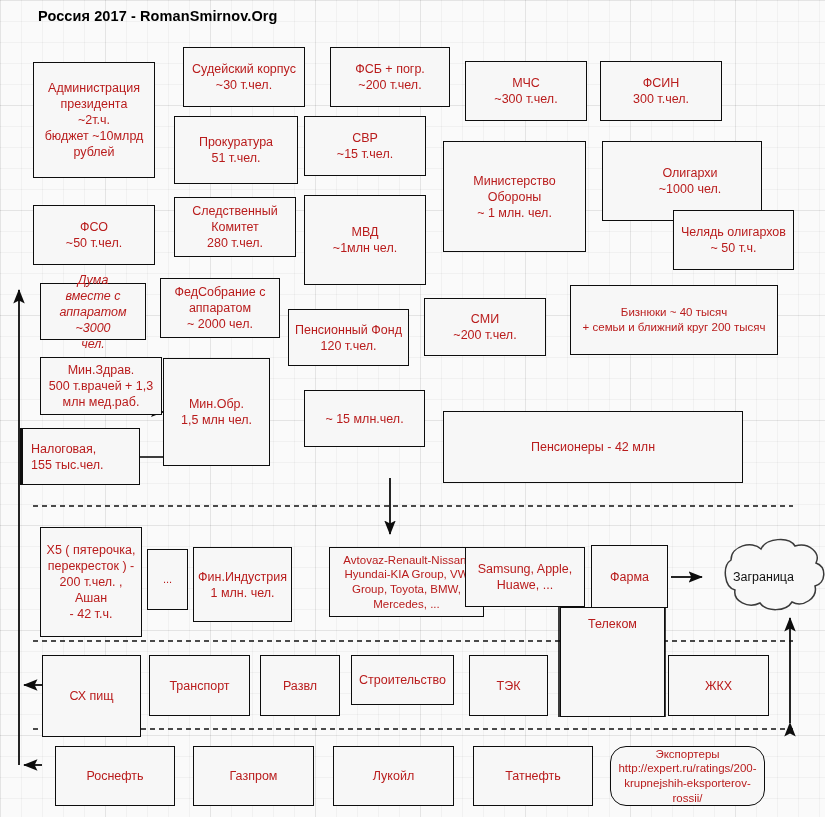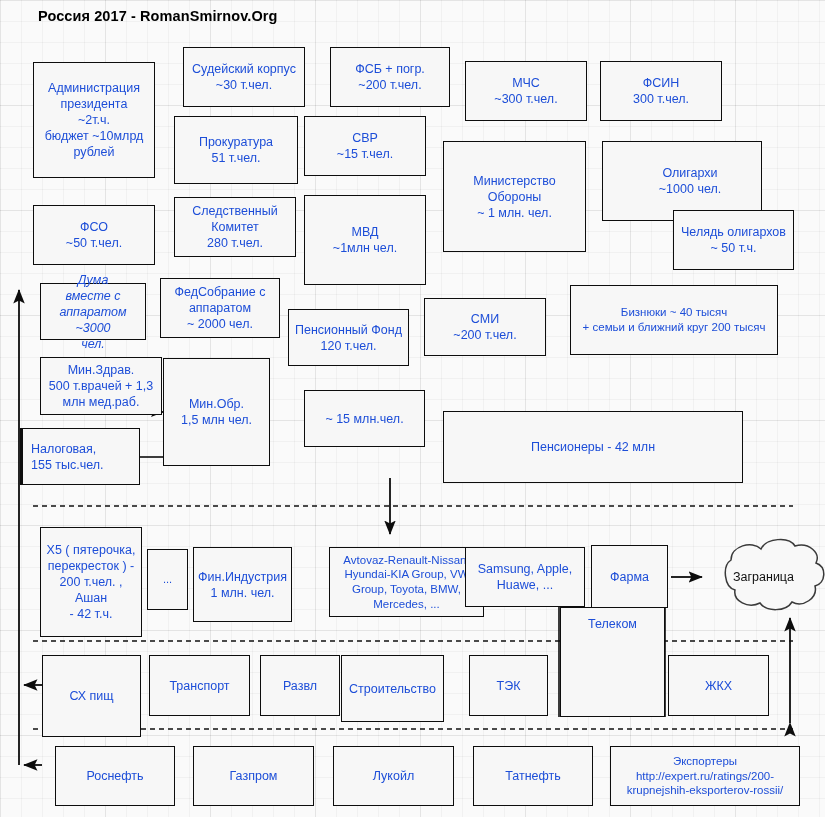--- a/index.html
+++ b/index.html
@@ -34,21 +34,21 @@
     position:absolute;
     box-sizing:border-box;
     border:1.6px solid #0d0d0d;
     background:#f7f7f7;
     display:flex;
     align-items:center;
     justify-content:center;
     text-align:center;
     font-size:12.5px;
     line-height:1.28;
-    color:#1d4ed8;
+    color:#b91c1c;
     padding:2px 4px;
     white-space:pre-line;
   }
   .box.leftal{
     justify-content:flex-start;
     text-align:left;
     padding-left:8px;
   }
   .box.thickleft{ border-left-width:3px; }
   .box.labeltop{
@@ -169,28 +169,28 @@
 Hyundai-KIA Group, VW
 Group, Toyota, BMW,
 Mercedes, ...</div>
       <div class="box" style="left: 465px; top: 547px; width: 120px; height: 60px;">Samsung, Apple,
 Huawe, ...</div>
       <div class="box" style="left: 591px; top: 545px; width: 77px; height: 63px;">Фарма</div>
       <div class="box labeltop" style="left: 560px; top: 607px; width: 105px; height: 110px;">Телеком</div>
       <div class="box" style="left: 42px; top: 655px; width: 99px; height: 82px;">СХ пищ</div>
       <div class="box" style="left: 149px; top: 655px; width: 101px; height: 61px;">Транспорт</div>
       <div class="box" style="left: 260px; top: 655px; width: 80px; height: 61px;">Развл</div>
-      <div class="box" style="left: 341px; top: 655px; width: 103px; height: 67px;">Строительство</div>
+      <div class="box" style="left: 351px; top: 655px; width: 103px; height: 50px;">Строительство</div>
       <div class="box" style="left: 469px; top: 655px; width: 79px; height: 61px;">ТЭК</div>
       <div class="box" style="left: 668px; top: 655px; width: 101px; height: 61px;">ЖКХ</div>
       <div class="box" style="left: 55px; top: 746px; width: 120px; height: 60px;">Роснефть</div>
       <div class="box" style="left: 193px; top: 746px; width: 121px; height: 60px;">Газпром</div>
       <div class="box" style="left: 333px; top: 746px; width: 121px; height: 60px;">Лукойл</div>
       <div class="box" style="left: 473px; top: 746px; width: 120px; height: 60px;">Татнефть</div>
-      <div class="box" style="left: 610px; top: 746px; width: 190px; height: 60px; font-size: 11.5px;">Экспортеры
+      <div class="box" style="left: 610px; top: 746px; width: 155px; height: 60px; font-size: 11.5px; border-radius: 16px;">Экспортеры
 http://expert.ru/ratings/200-
 krupnejshih-eksporterov-rossii/</div>
     </div>
 
   <svg class="overlay" viewBox="0 0 825 817">
     <path d="M731,560 C731,546 752,540 761,549 C766,538 789,536 795,546
          C809,542 821,553 816,563 C827,567 826,583 815,586
          C818,598 803,608 792,602 C786,612 766,612 760,603
          C748,609 733,601 735,590 C724,587 722,566 731,560 Z" fill="#f8f8f8" stroke="#3a3a3a" stroke-width="1.5"></path>
   </svg>

